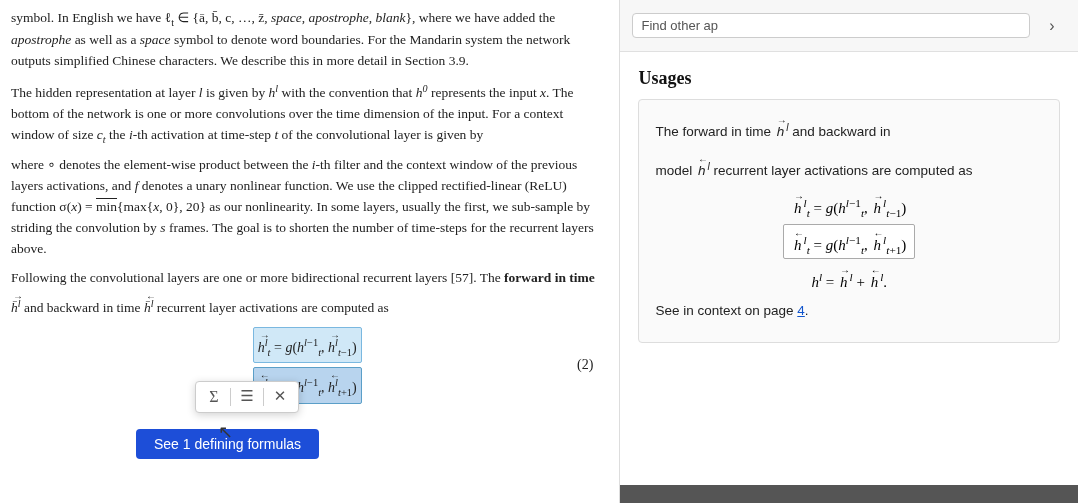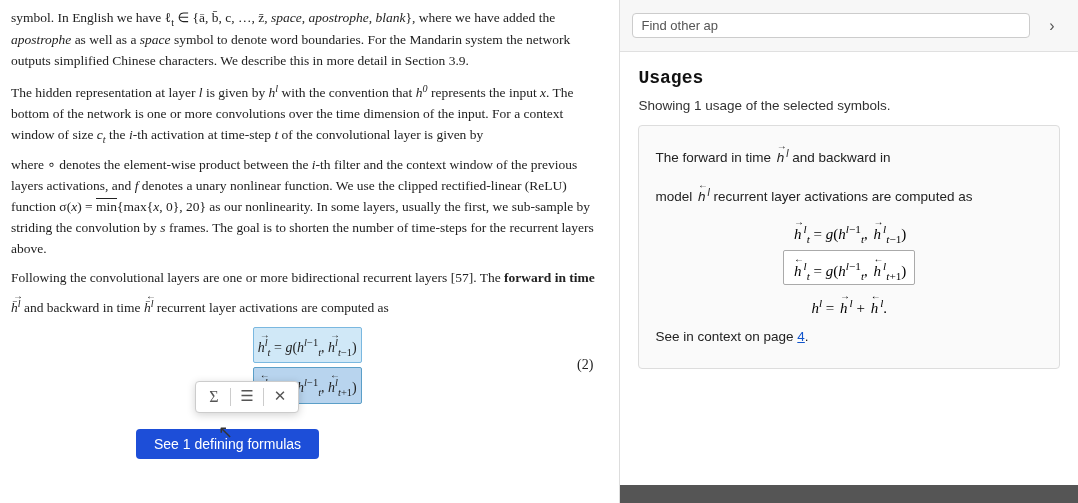--- a/index.html
+++ b/index.html
@@ -169,21 +169,21 @@
       background: transparent;
     }
 
     .right-content {
       padding: 16px 18px;
       flex: 1;
       overflow: hidden;
     }
 
     .section-title {
-      font-family: Liberation Mono, monospace;
+      font-family: Liberation Serif, serif;
       font-size: 18px;
       font-weight: bold;
       margin-bottom: 10px;
       color: #111;
     }
 
     .showing-text {
       font-family: Arial, sans-serif;
       font-size: 13.5px;
       color: #333;
@@ -316,21 +316,20 @@
 
   <div class="right-top-bar">
     <div class="search-box">
       <span>Find other ap</span>
     </div>
     <button class="chevron-btn">›</button>
   </div>
 
   <div class="right-content">
     <div class="section-title">Usages</div>
-    <div class="showing-text">Showing 1 usage of the selected symbols.</div>
 
     <div class="usage-box">
       <p>
         <span>The forward in time</span>
         <span style="position:relative;display:inline-block;padding-top:10px;margin:0 2px;">
           <span style="position:absolute;top:0;left:0;font-size:10px;">→</span>
           <em>h</em>
         </span><sup><em>l</em></sup>
         <span>and backward in</span>
       </p>

